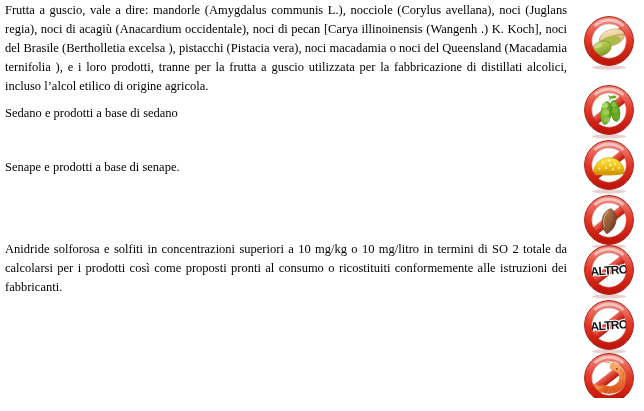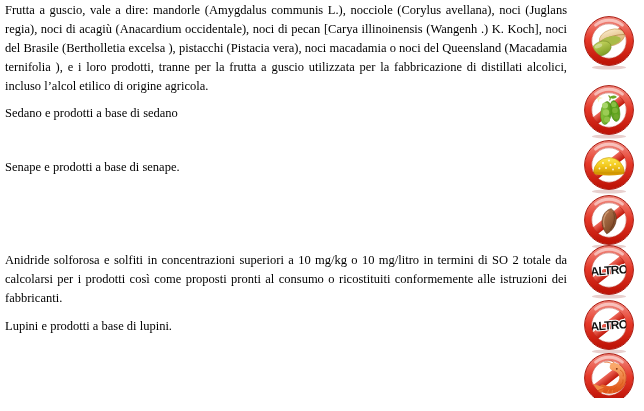--- a/index.html
+++ b/index.html
@@ -9,21 +9,21 @@
   }
   .para {
     position:absolute; left:5px; width:562px; margin:0;
     font-size:12.5px; line-height:19px; color:#000;
   }
   .justify { text-align:justify; }
   .p1 { top:1px; }
   .p2 { top:104px; }
   .p3 { top:158px; }
   .p4 { top:209px; }
-  .p5 { top:251px;font-family:Liberation Serif, serif; }
+  .p5 { top:240px;font-family:Liberation Serif, serif; }
   .p6 { top:317px; }
   .p7 { top:370px; }
   .nosign { position:absolute; left:583px; width:52px; height:54px; }
   .i1 { top:16px; }
   .i2 { top:85px; }
   .i3 { top:140px; }
   .i4 { top:195px; }
   .i5 { top:245px; }
   .i6 { top:300px; }
   .i7 { top:353px; }
@@ -70,21 +70,20 @@
         <stop offset="0" stop-color="#f9a86a"></stop>
         <stop offset="1" stop-color="#e0561a"></stop>
       </linearGradient>
     </defs>
   </svg>
 
   <p class="para justify p1">Frutta a guscio, vale a dire: mandorle (Amygdalus communis L.), nocciole (Corylus avellana), noci (Juglans regia), noci di acagiù (Anacardium occidentale), noci di pecan [Carya illinoinensis (Wangenh .) K. Koch], noci del Brasile (Bertholletia excelsa ), pistacchi (Pistacia vera), noci macadamia o noci del Queensland (Macadamia ternifolia ), e i loro prodotti, tranne per la frutta a guscio utilizzata per la fabbricazione di distillati alcolici, incluso l’alcol etilico di origine agricola.</p>
   <p class="para p3">Senape e prodotti a base di senape.</p>
   <p class="para p2">Sedano e prodotti a base di sedano</p>
   <p class="para justify p5">Anidride solforosa e solfiti in concentrazioni superiori a 10 mg/kg o 10 mg/litro in termini di SO 2 totale da calcolarsi per i prodotti così come proposti pronti al consumo o ricostituiti conformemente alle istruzioni dei fabbricanti.</p>
-  <p class="para p6">Lupini e prodotti a base di lupini.</p>
 
   <div class="nosign i1">
     <svg viewBox="0 0 52 54" width="52" height="54">
       <ellipse cx="26" cy="51.5" rx="17" ry="2" fill="rgba(150,40,30,0.22)"></ellipse>
       <circle cx="26" cy="25" r="24" fill="#ffffff"></circle>
       <rect x="3.5" y="20.75" width="45" height="8.5" rx="4.2" fill="url(#barGrad)" transform="rotate(-38 26 25)"></rect>
       <g>
         <ellipse cx="29" cy="21.5" rx="13" ry="8" fill="url(#shellGrad)" stroke="#c69a58" stroke-width="0.6" transform="rotate(-18 29 21.5)"></ellipse>
         <path d="M17 25.5 Q 29 18.5 41.5 18.5" stroke="#b98d4e" stroke-width="0.9" fill="none"></path>
         <ellipse cx="27.5" cy="25" rx="10.5" ry="4.6" fill="#a9bb48" transform="rotate(-13 27.5 25)"></ellipse>

